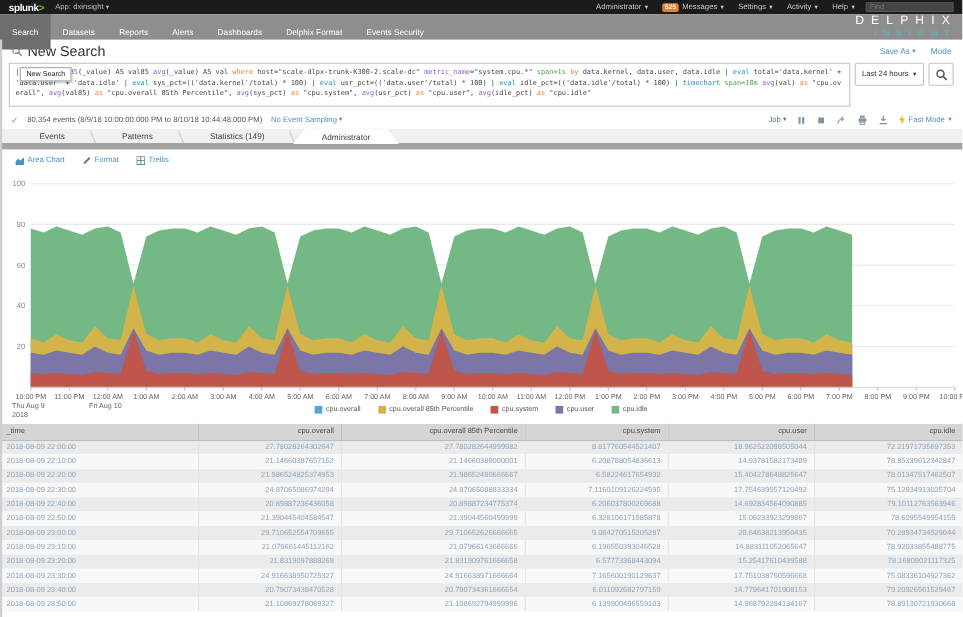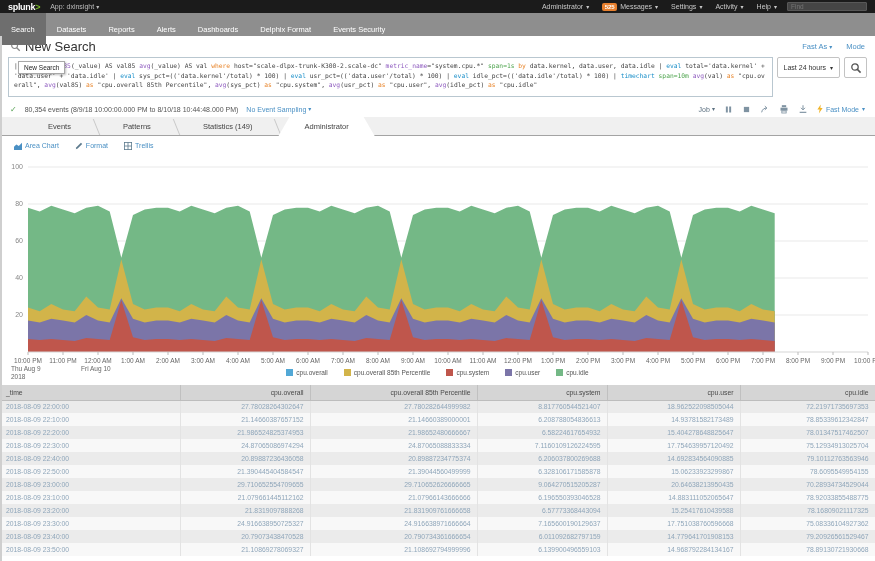--- a/index.html
+++ b/index.html
@@ -42,21 +42,21 @@
   
   .status-row { height:16px; display:flex; align-items:center; padding:0 10px; gap:8px; font-size:7px; color:#555; background:#fff; }
   .check { color:#53a051; font-size:8px; }
   .link { color:#4a90c4; cursor:pointer; display:flex; align-items:center; gap:2px; }
   .status-right { margin-left:auto; display:flex; align-items:center; gap:9px; color:#5c7080; }
   .job-btn { display:flex; align-items:center; gap:2px; cursor:pointer; }
   .icon-btn { display:flex; align-items:center; cursor:pointer; }
   .fast-mode { color:#4a90c4; display:flex; align-items:center; gap:3px; cursor:pointer; }
 
   
-  .tabs-row { height:19px; background:#f0f0f0; border-bottom:1px solid #a3a3a3; display:flex; align-items:stretch; padding-left:22px; font-size:7.5px; color:#444; }
+  .tabs-row { height:19px; background:#f0f0f0; border-bottom:6px solid #a3a3a3; display:flex; align-items:stretch; padding-left:10px; font-size:7.5px; color:#444; }
   .tab { display:flex; align-items:center; padding:0 26px; position:relative; cursor:pointer; }
   .tab:not(.active)::after { content:""; position:absolute; right:0; top:2px; bottom:0; width:1px; background:#c8c8c8; transform:skewX(22deg); }
   .tab.active { background:#fff; margin-bottom:-1px; clip-path:polygon(11px 0, calc(100% - 11px) 0, 100% 100%, 0 100%); }
 
   
   .viz-controls { height:19px; display:flex; align-items:center; gap:16px; padding:0 14px; font-size:7px; color:#4a90c4; background:#fff; }
   .viz-btn { display:flex; align-items:center; gap:3px; cursor:pointer; }
 
   
   .chart-wrap { position:relative; height:230px; background:#fff; }
@@ -111,33 +111,37 @@
 </div>
 
 <div class="appnav">
   <div class="nav-item active">Search</div>
     <div class="nav-item">Datasets</div>
     <div class="nav-item">Reports</div>
     <div class="nav-item">Alerts</div>
     <div class="nav-item">Dashboards</div>
     <div class="nav-item">Delphix Format</div>
     <div class="nav-item">Events Security</div>
+    <div class="brand">
+    <div class="brand-l1">DELPHIX</div>
+    <div class="brand-l2">INSIGHT</div>
+  </div>
 </div>
 
 <div class="header-row">
   <div class="page-title">
     <svg width="11" height="11" viewBox="0 0 12 12">
         <circle cx="5" cy="5" r="3.2" fill="none" stroke="#8a8a8a" stroke-width="1.3"></circle>
         <line x1="7.6" y1="7.6" x2="10.6" y2="10.6" stroke="#8a8a8a" stroke-width="1.5"></line>
       </svg>
     <span>New Search</span>
   </div>
   <div class="header-links">
     <span class="hlink">
-        <span>Fast As</span>
+        <span>Save As</span>
         <span class="caret">▾</span>
       </span>
     <span class="hlink">
         <span>Mode</span>
       </span>
   </div>
 </div>
 
 <div class="query-section">
   <div class="query-box"><span class="q-p">| </span><span class="q-c">mstats</span><span class="q-p"> </span><span class="q-f">perc85</span><span class="q-p">(_value) AS val85 </span><span class="q-f">avg</span><span class="q-p">(_value) AS val </span><span class="q-k">where</span><span class="q-p"> host="scale-dlpx-trunk-K300-2.scale-dc" </span><span class="q-f">metric_name</span><span class="q-p">="system.cpu.*" </span><span class="q-g">span</span><span class="q-g">=1s </span><span class="q-k">by</span><span class="q-p"> data.kernel, data.user, data.idle | </span><span class="q-c">eval</span><span class="q-p"> total='data.kernel' + 'data.user' + 'data.idle' | </span><span class="q-c">eval</span><span class="q-p"> sys_pct=(('data.kernel'/total) * 100) | </span><span class="q-c">eval</span><span class="q-p"> usr_pct=(('data.user'/total) * 100) | </span><span class="q-c">eval</span><span class="q-p"> idle_pct=(('data.idle'/total) * 100) | </span><span class="q-c">timechart</span><span class="q-p"> </span><span class="q-g">span</span><span class="q-g">=10m </span><span class="q-f">avg</span><span class="q-p">(val) </span><span class="q-k">as</span><span class="q-p"> "cpu.overall", </span><span class="q-f">avg</span><span class="q-p">(val85) </span><span class="q-k">as</span><span class="q-p"> "cpu.overall 85th Percentile", </span><span class="q-f">avg</span><span class="q-p">(sys_pct) </span><span class="q-k">as</span><span class="q-p"> "cpu.system", </span><span class="q-f">avg</span><span class="q-p">(usr_pct) </span><span class="q-k">as</span><span class="q-p"> "cpu.user", </span><span class="q-f">avg</span><span class="q-p">(idle_pct) </span><span class="q-k">as</span><span class="q-p"> "cpu.idle"</span></div>

